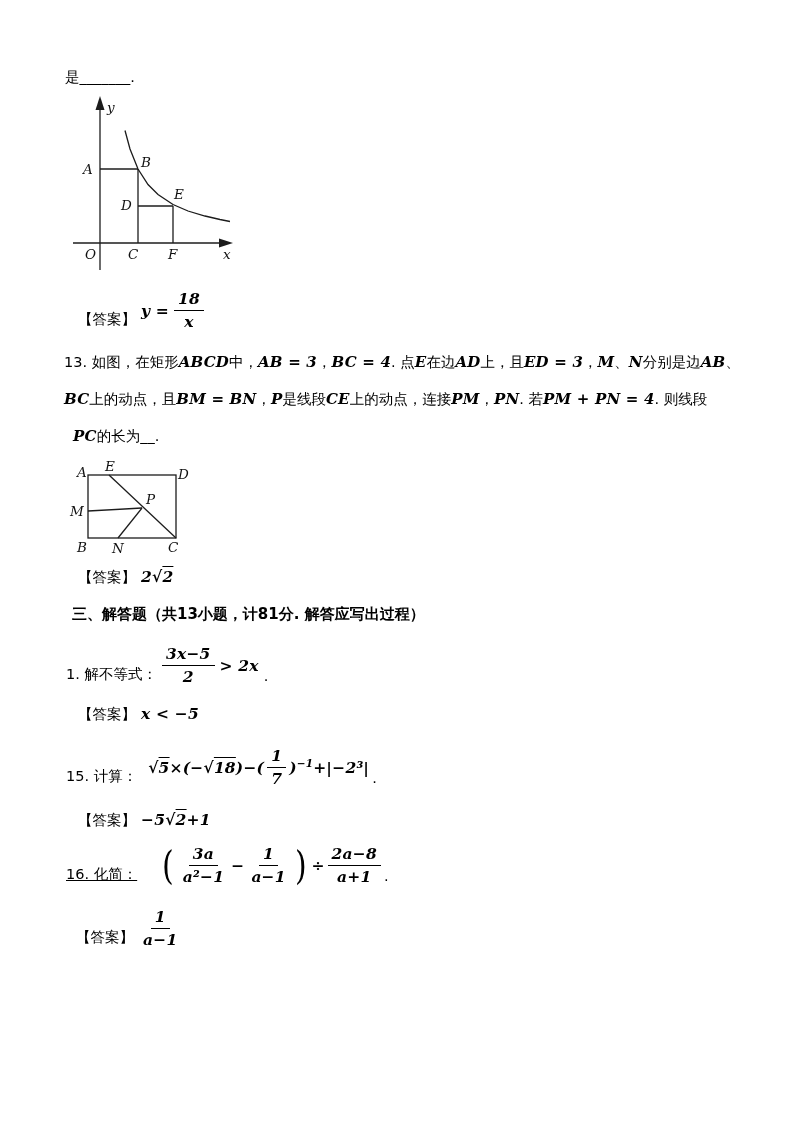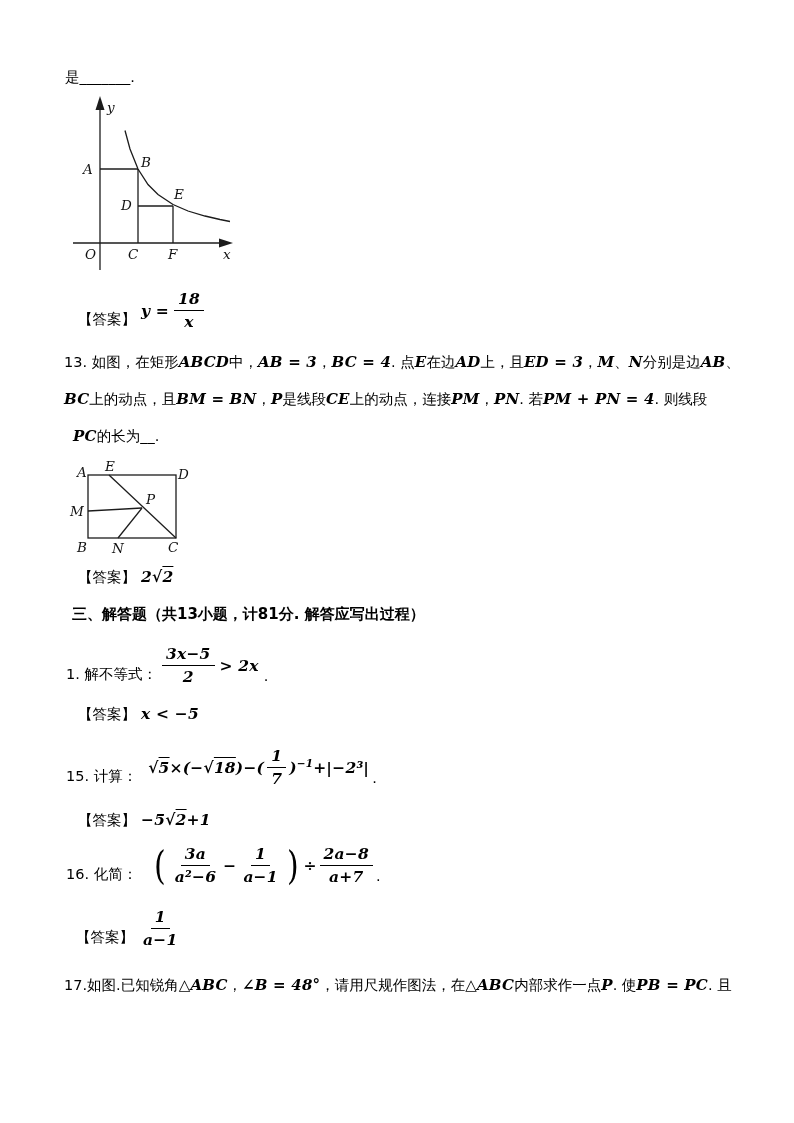--- a/index.html
+++ b/index.html
@@ -116,43 +116,42 @@
     <span class="m"><span>)</span><sup>−1</sup><span>+|−2³|</span></span>
     <span class="cn self-end">.</span>
   </div>
 
   <div class="row" style="left:78px;top:810px;align-items:baseline;">
     <span class="cn">【答案】</span>
     <span class="m"><span>−5</span><span>√</span><span class="rad">2</span><span>+1</span></span>
   </div>
 
   <div class="row" style="left:66px;top:845px;gap:3px;">
-    <span class="cn self-end" style="margin-right:12px;">16. 化简：</span>
+    <span class="cn self-end" style="margin-right:20px;text-decoration:underline;">16. 化简：</span>
     <span class="bigp">(</span>
     <span class="frac m">
         <span class="fnum">3a</span>
-        <span class="fden">a²−6</span>
+        <span class="fden">a²−1</span>
       </span>
     <span class="m">−</span>
     <span class="frac m">
         <span class="fnum">1</span>
         <span class="fden">a−1</span>
       </span>
     <span class="bigp">)</span>
     <span class="m" style="font-style:normal;">÷</span>
     <span class="frac m">
         <span class="fnum">2a−8</span>
-        <span class="fden">a+7</span>
+        <span class="fden">a+1</span>
       </span>
     <span class="cn self-end">.</span>
   </div>
 
   <div class="row" style="left:76px;top:908px;">
     <span class="cn self-end">【答案】</span>
     <span class="frac m">
         <span class="fnum">1</span>
         <span class="fden">a−1</span>
       </span>
   </div>
 
-  <div class="abs line" style="left:64px;top:975px;"><span class="cn">17.如图.已知锐角</span><span class="m">△ABC</span><span class="cn">，</span><span class="m">∠B = 48°</span><span class="cn">，请用尺规作图法，在</span><span class="m">△ABC</span><span class="cn">内部求作一点</span><span class="m">P</span><span class="cn">. 使</span><span class="m">PB = PC</span><span class="cn">. 且</span></div>
 
 </div>
 
 </body></html>

